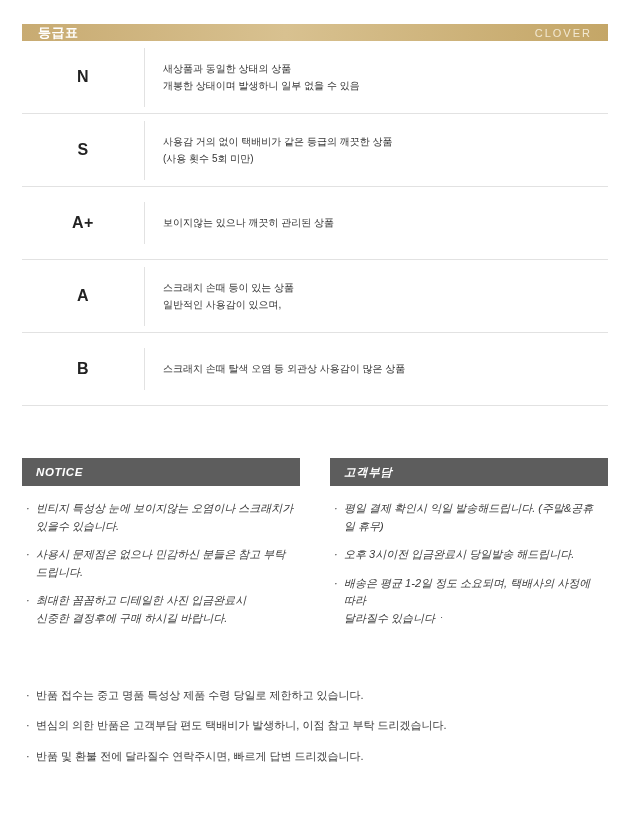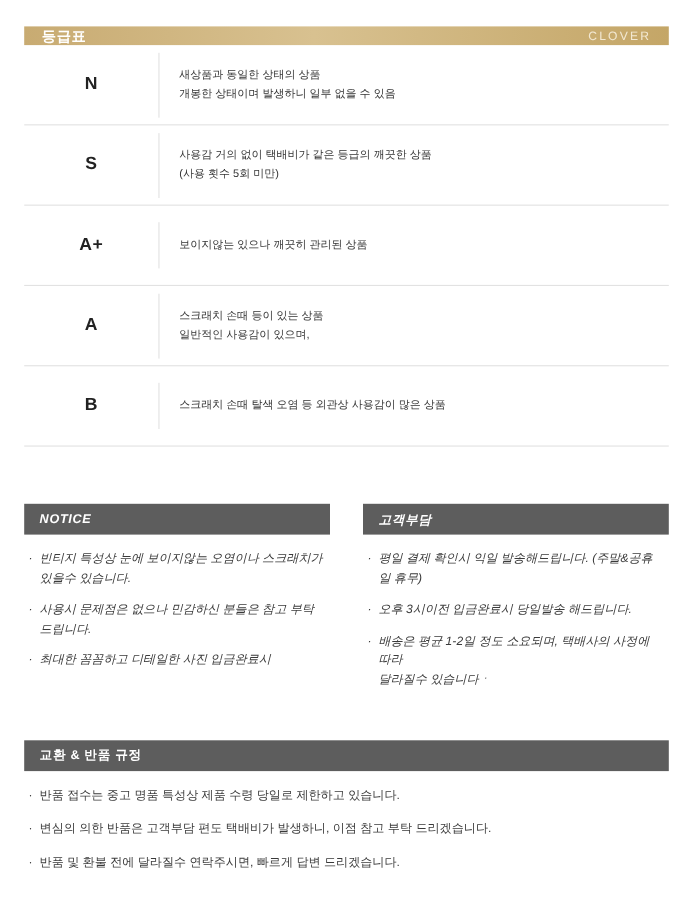--- a/index.html
+++ b/index.html
@@ -177,20 +177,21 @@
         <div class="bullet-line">
           <span class="bullet-dot">·</span>
           <span class="bullet-text">
             <span>사용시 문제점은 없으나 민감하신 분들은 참고 부탁드립니다.</span>
           </span>
         </div>
         <div class="bullet-line">
           <span class="bullet-dot">·</span>
           <span class="bullet-text">
             <span>최대한 꼼꼼하고 디테일한 사진 입금완료시</span>
+            <span class="sub">신중한 결정후에 구매 하시길 바랍니다.</span>
           </span>
         </div>
       </div>
     </div>
 
     <div class="col">
       <div class="box-head">고객부담</div>
       <div class="box-body">
         <div class="bullet-line">
           <span class="bullet-dot">·</span>
@@ -210,21 +211,20 @@
             <span>배송은 평균 1-2일 정도 소요되며, 택배사의 사정에 따라</span>
             <span class="sub">달라질수 있습니다ㆍ</span>
           </span>
         </div>
       </div>
     </div>
 
   </div>
 
   <div class="full-box">
-    <div class="box-head">교환 &amp; 반품 규정</div>
     <div class="box-body">
       <div class="bullet-line">
         <span class="bullet-dot">·</span>
         <span class="bullet-text">반품 접수는 중고 명품 특성상 제품 수령 당일로 제한하고 있습니다.</span>
       </div>
       <div class="bullet-line">
         <span class="bullet-dot">·</span>
         <span class="bullet-text">변심의 의한 반품은 고객부담 편도 택배비가 발생하니, 이점 참고 부탁 드리겠습니다.</span>
       </div>
       <div class="bullet-line">

